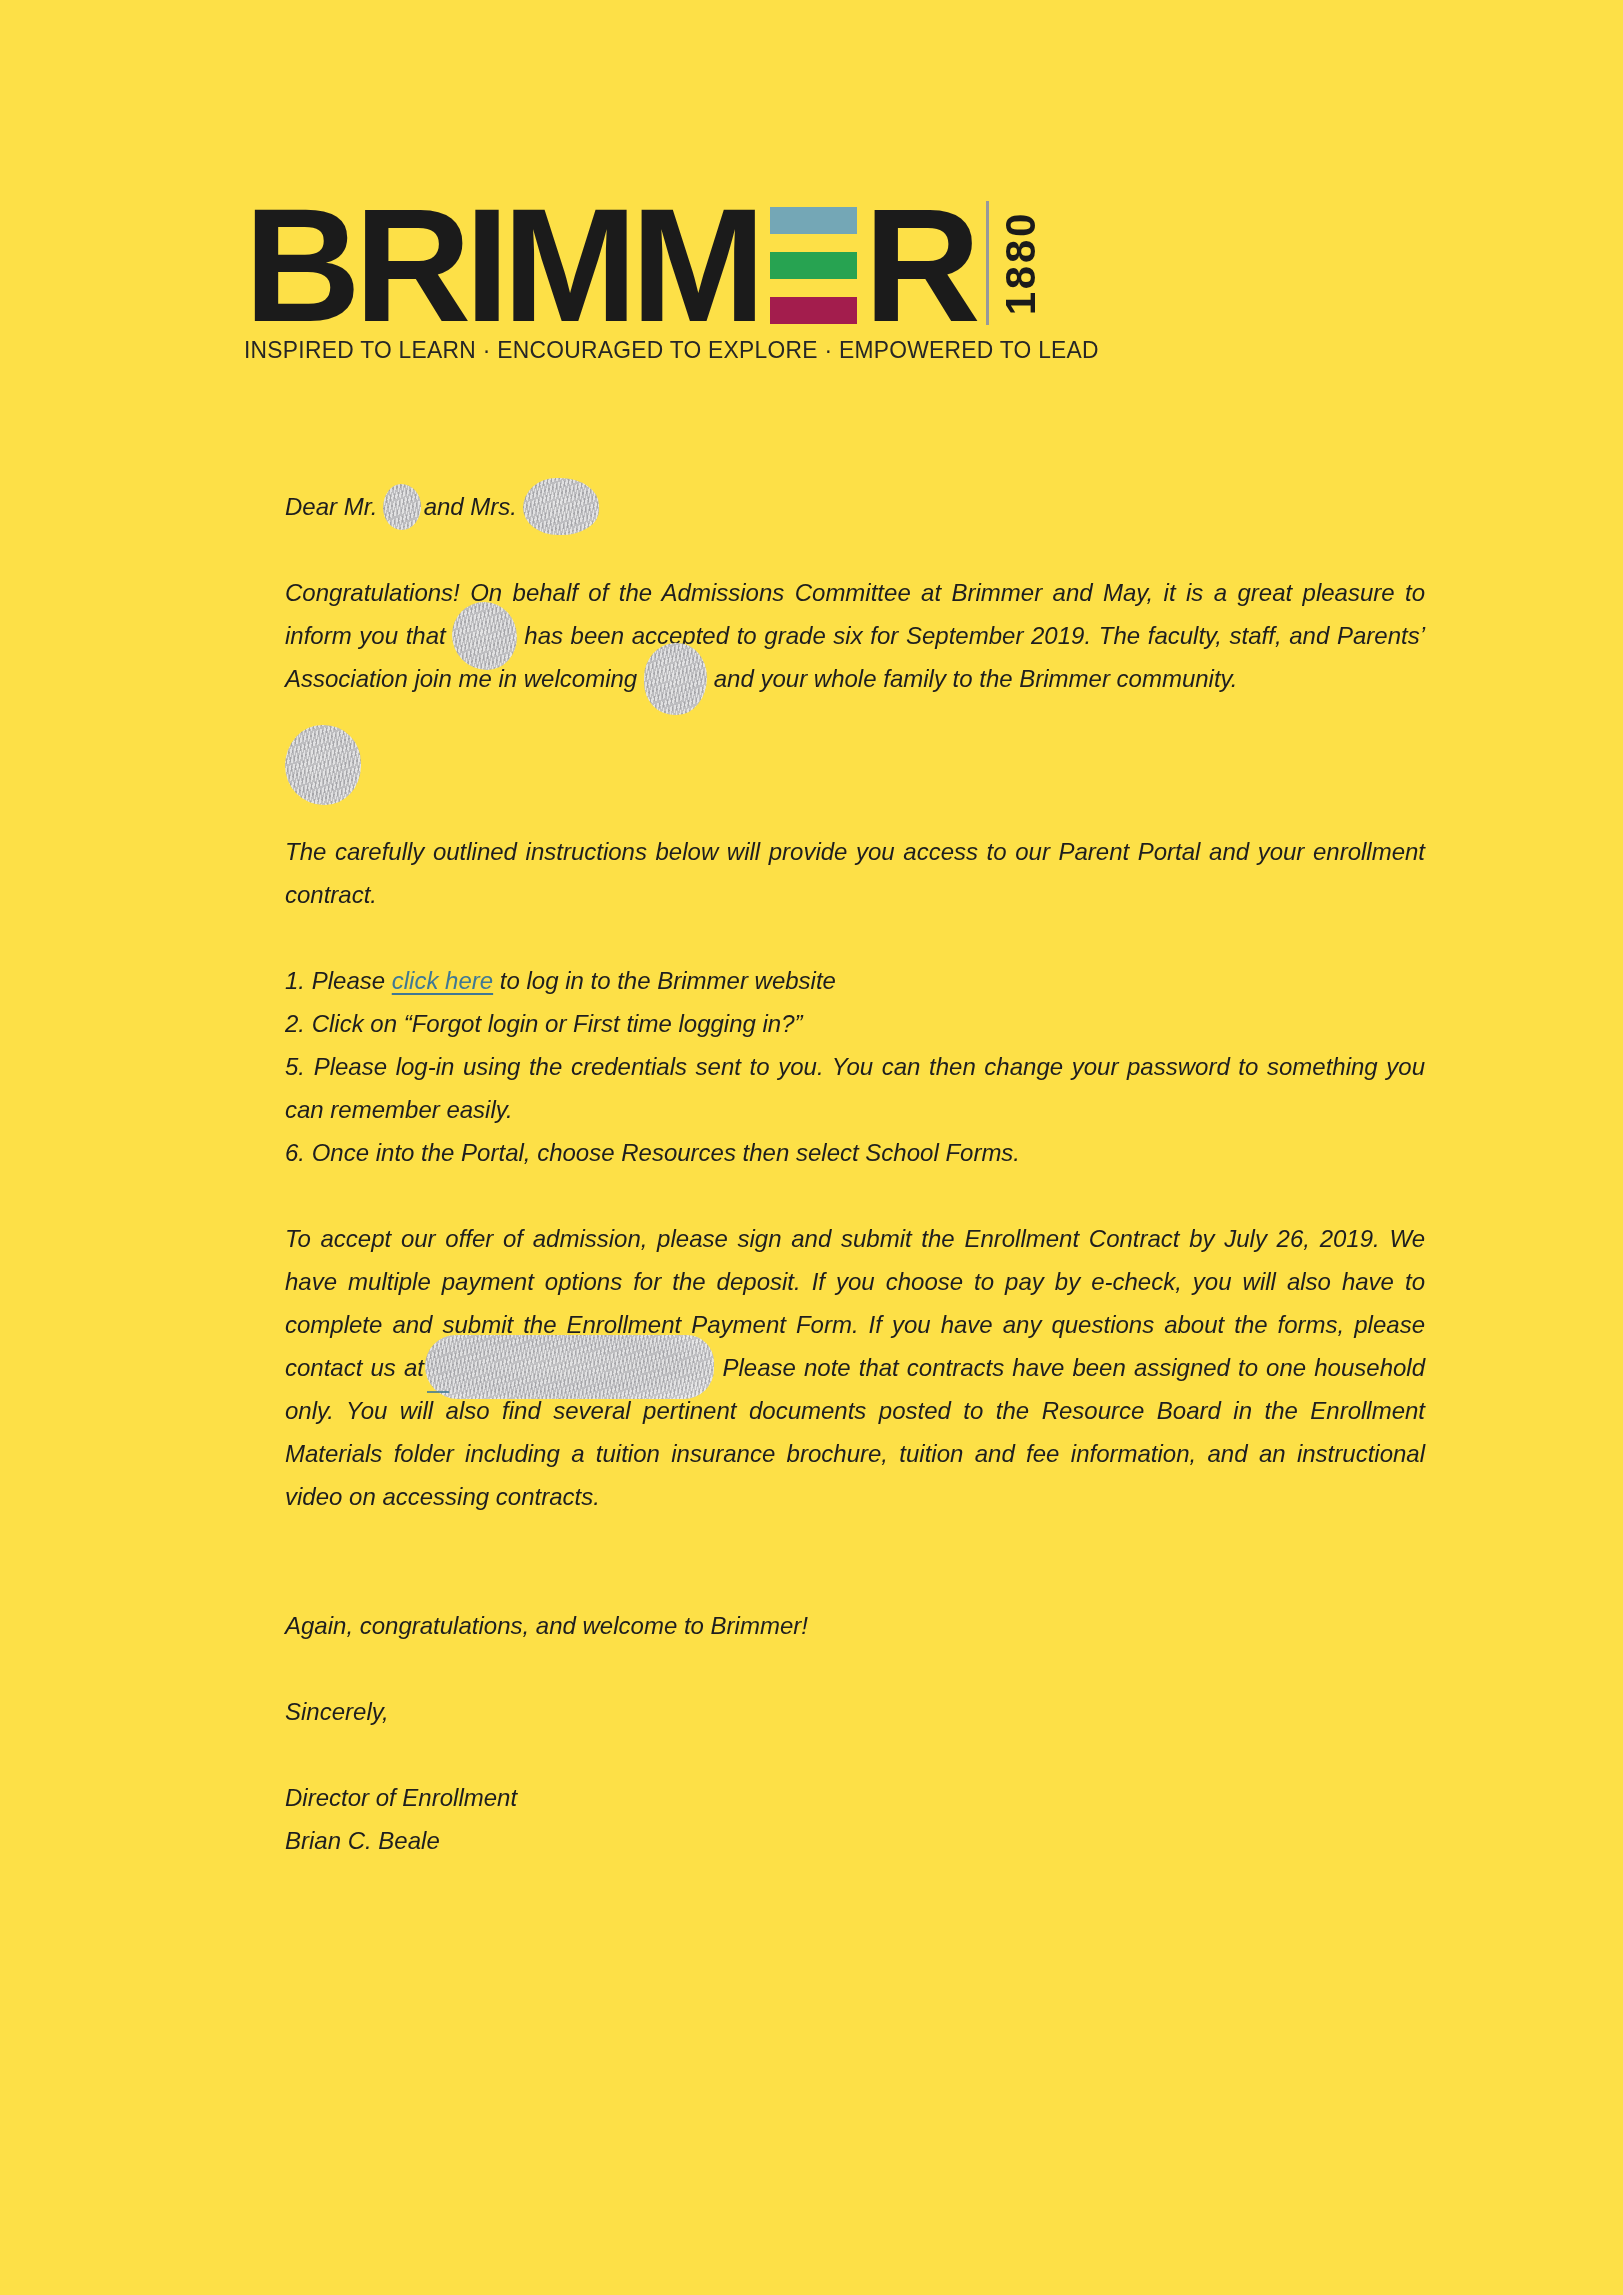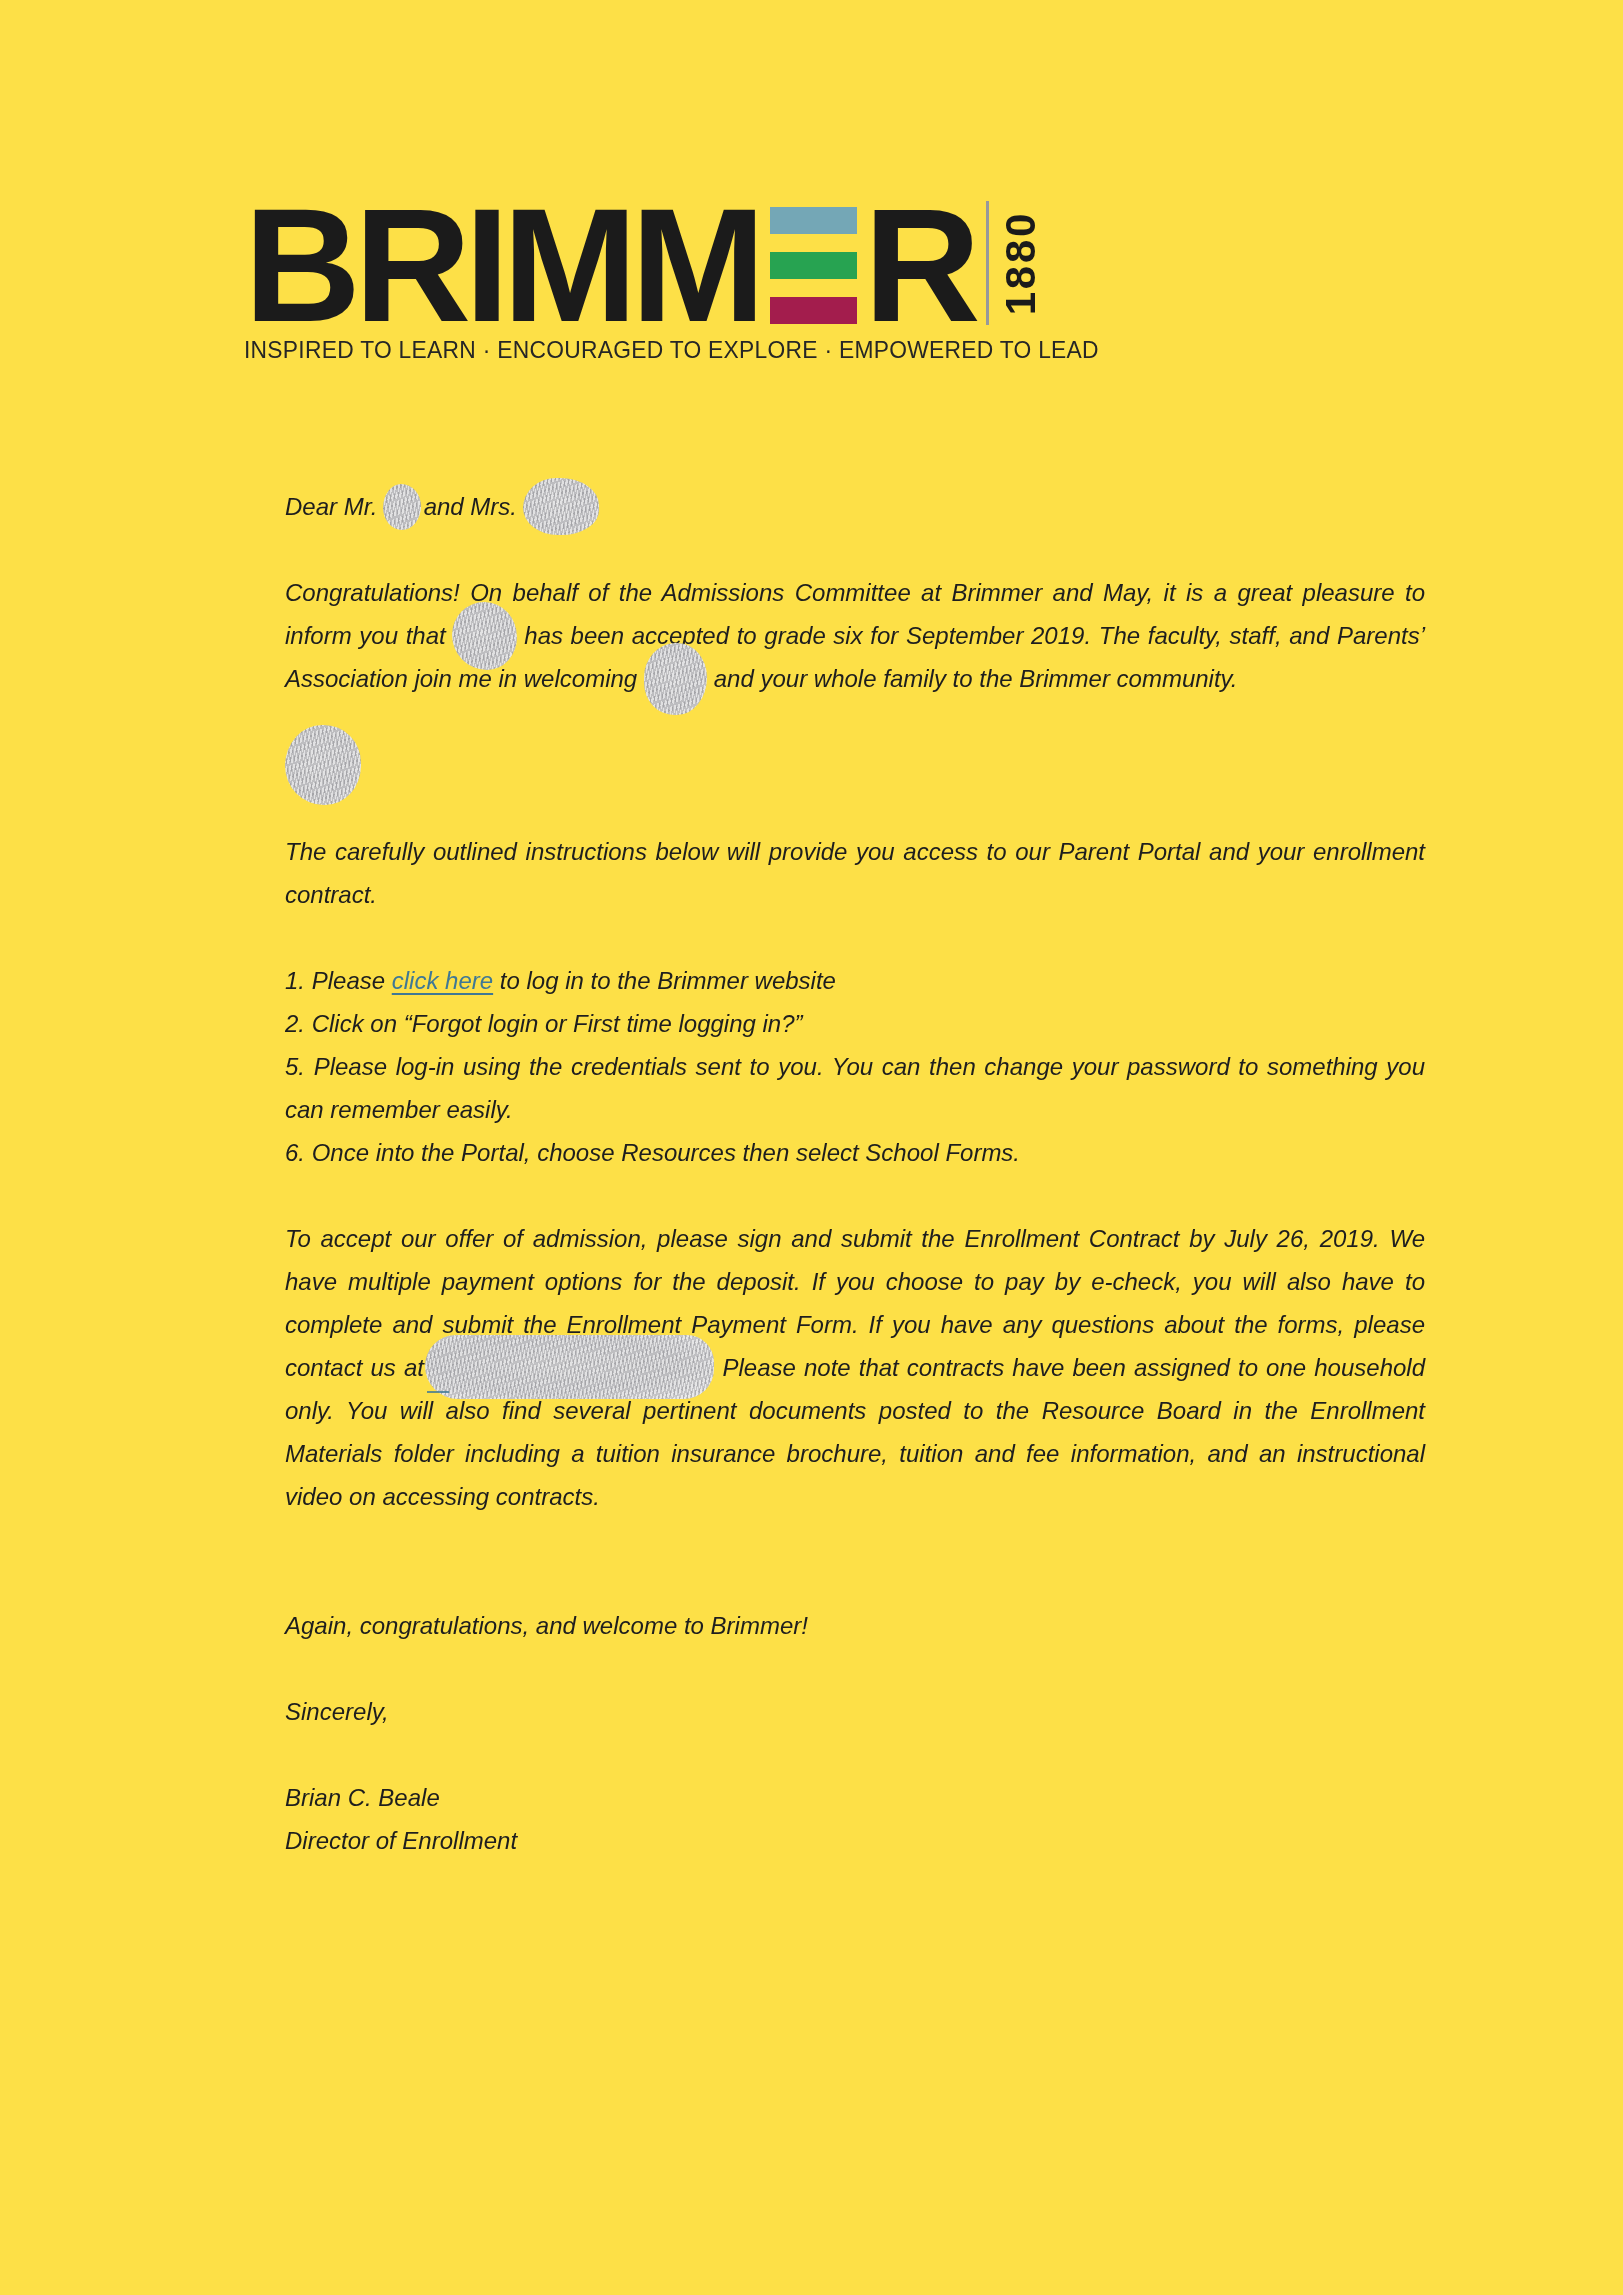--- a/index.html
+++ b/index.html
@@ -115,19 +115,19 @@
       <p><span>5. </span><span>Please log-in using the credentials sent to you. You can then change your password to something you can remember easily.</span></p>
       <p><span>6. </span><span>Once into the Portal, choose Resources then select School Forms.</span></p>
     </div>
 
     <p class="para-last"><span>To accept our offer of admission, please sign and submit the Enrollment Contract by July 26, 2019. We have multiple payment options for the deposit. If you choose to pay by e-check, you will also have to complete and submit the Enrollment Payment Form. If you have any questions about the forms, please contact us at</span><span class="redact r-email"></span><span>Please note that contracts have been assigned to one household only. You will also find several pertinent documents posted to the Resource Board in the Enrollment Materials folder including a tuition insurance brochure, tuition and fee information, and an instructional video on accessing contracts.</span></p>
 
     <p>Again, congratulations, and welcome to Brimmer!</p>
 
     <div class="sig-block">
       <p class="signoff">Sincerely,</p>
+      <p>Director of Enrollment</p>
       <p>Brian C. Beale</p>
-      <p>Director of Enrollment</p>
     </div>
 
   </div>
 </div>
 
 
 </body></html>

